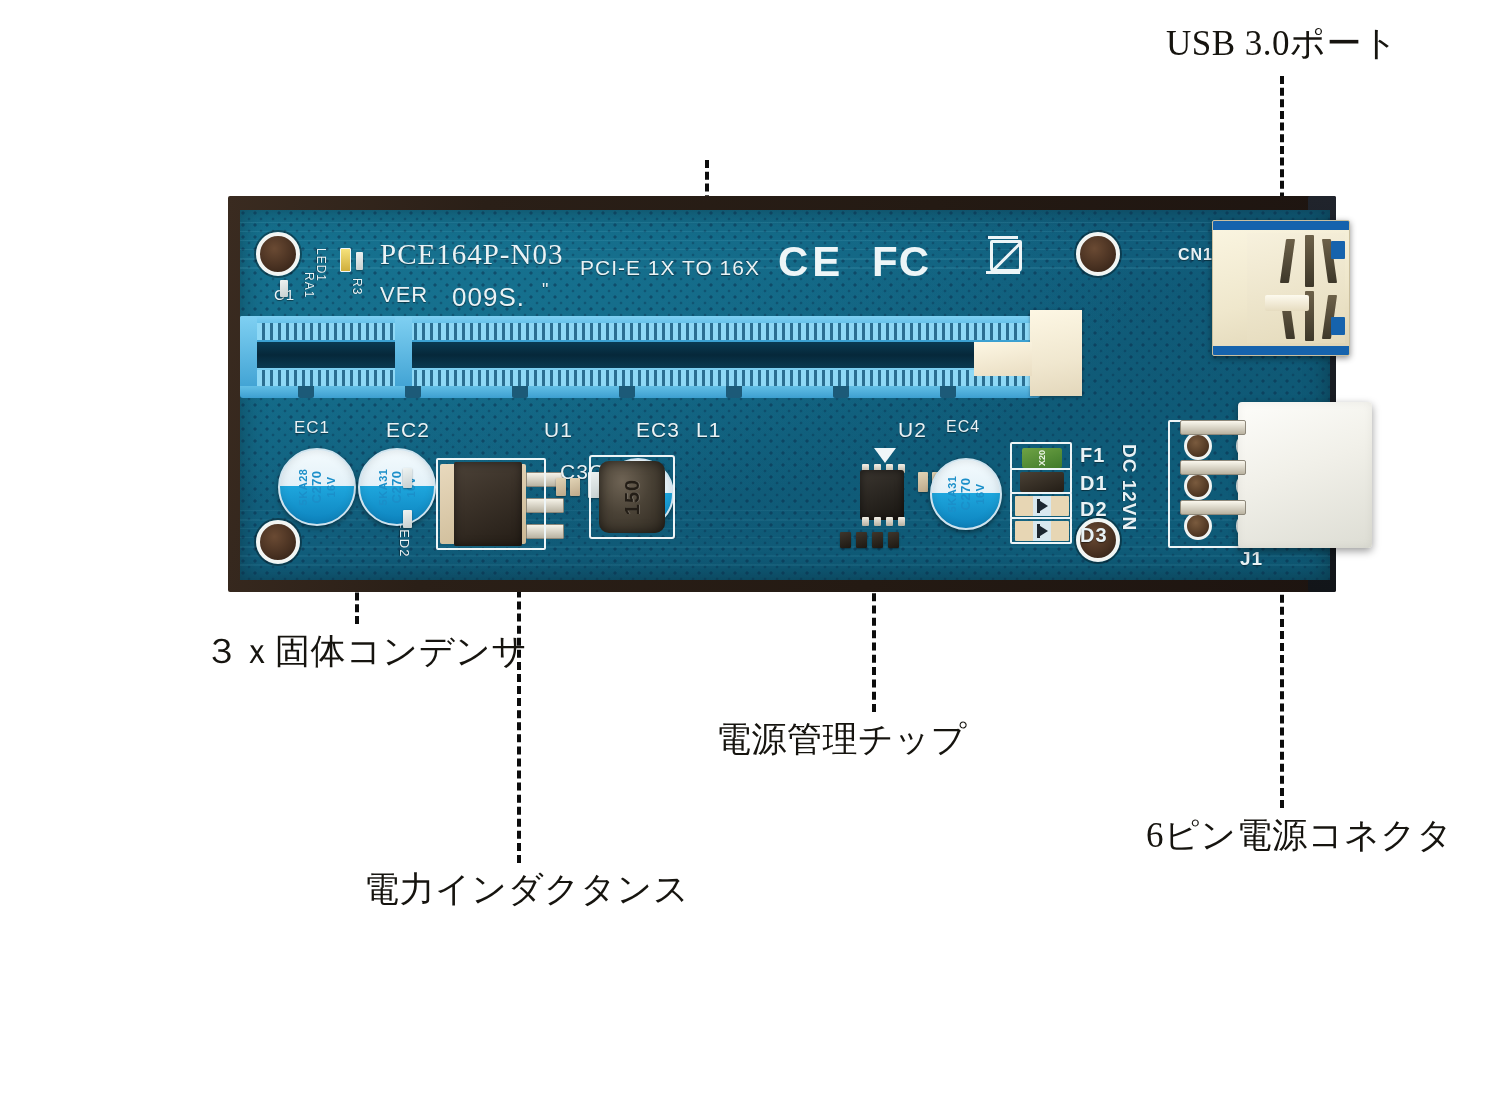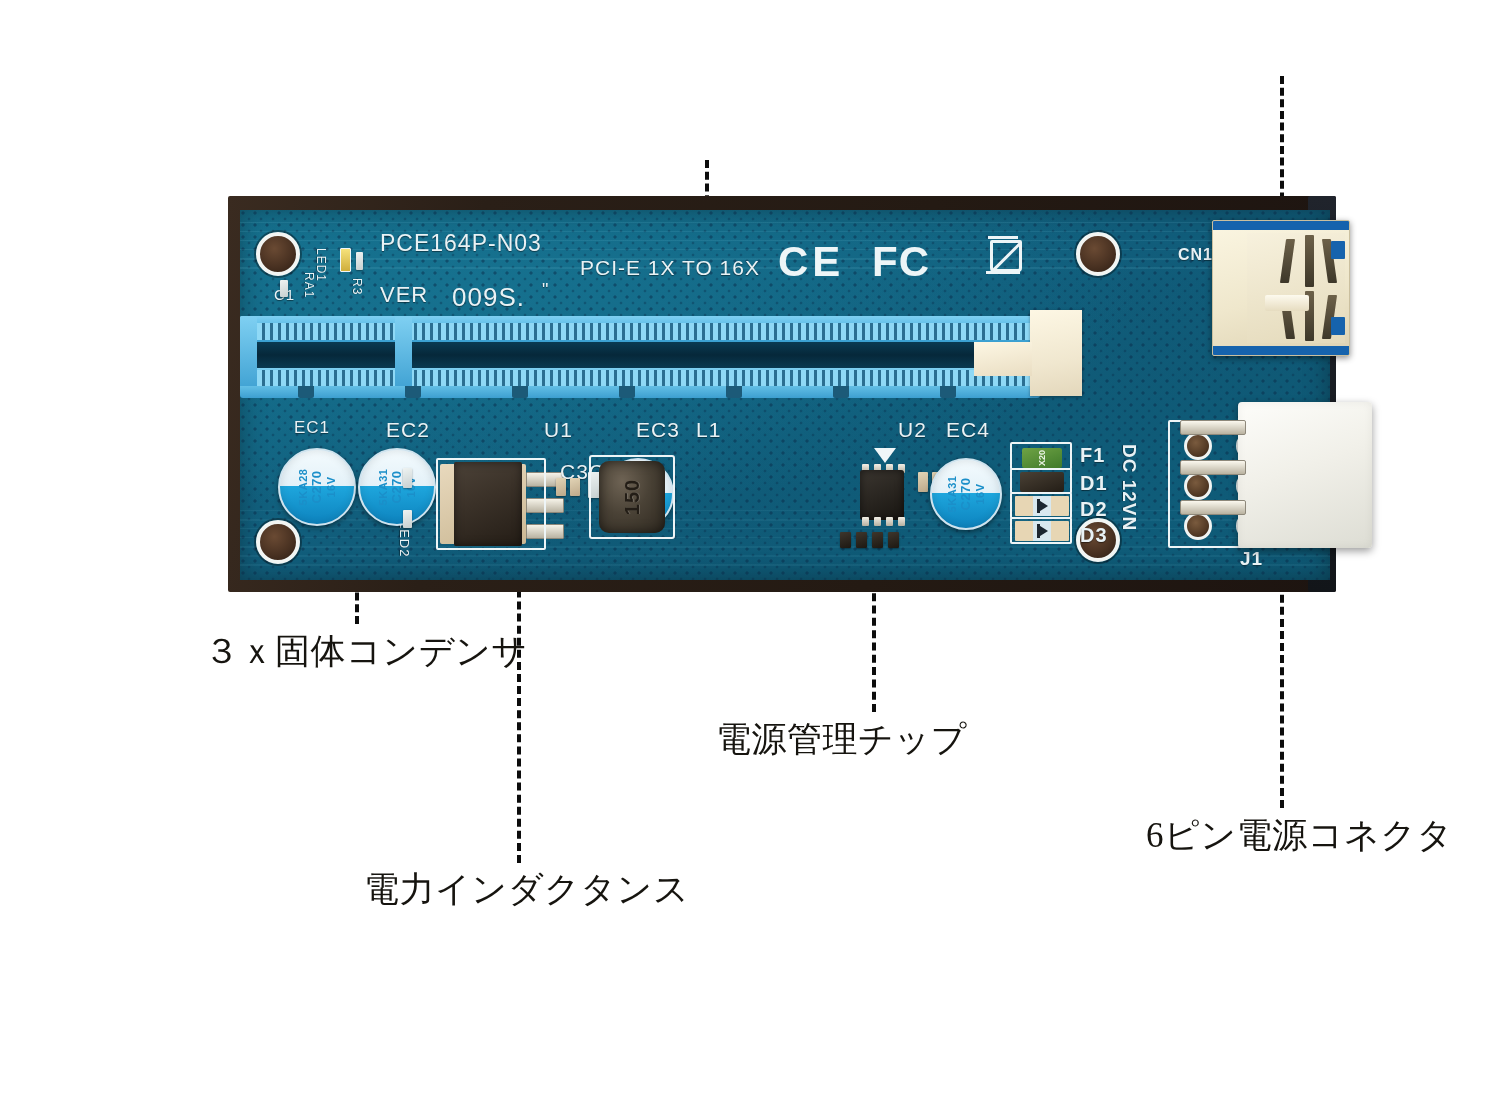--- a/index.html
+++ b/index.html
@@ -353,20 +353,21 @@
     position:absolute;width:9px;height:22px;
     background:linear-gradient(180deg,#f6e27a,#cfae3c);
     border:1px solid #f0f6f8;border-radius:1px;
   }
 </style>
 </head>
 <body>
 
 <div class="stage">
 
+  <div class="callout" style="left:1166px;top:26px;">USB 3.0ポート</div>
 
 
   <div class="callout" style="left:204px;top:634px;">３ｘ固体コンデンサ</div>
 
   <div class="callout" style="left:364px;top:872px;">電力インダクタンス</div>
 
   <div class="callout" style="left:716px;top:722px;">電源管理チップ</div>
 
   <div class="callout" style="left:1146px;top:818px;">6ピン電源コネクタ</div>
 
@@ -386,21 +387,21 @@
 
   <div class="board-wrap">
 
     <div class="board-edge"></div>
     <div class="board-edge right-blk"></div>
 
     <div class="board">
       <div class="traces topband"></div>
       <div class="traces botband"></div>
 
-      <div class="silk" style="left:140px;top:20px;font-size:23px;">PCE164P-N03</div>
+      <div class="silk" style="left:140px;top:28px;font-size:29px;font-family:Liberation Serif, serif;">PCE164P-N03</div>
       <div class="silk" style="left:140px;top:72px;font-size:22px;">VER</div>
       <div class="silk" style="left:212px;top:72px;font-size:26px;">009S.</div>
       <div class="silk" style="left:302px;top:70px;font-size:18px;">"</div>
       <div class="silk" style="left:340px;top:46px;font-size:21px;">PCI-E  1X  TO  16X</div>
 
       <div class="silk" style="left:34px;top:76px;font-size:15px;">C1</div>
       <div class="silk rot" style="left:88px;top:38px;font-size:12px;transform:rotate(90deg);">LED1</div>
       <div class="silk rot" style="left:76px;top:62px;font-size:12px;transform:rotate(90deg);">RA1</div>
       <div class="silk rot" style="left:124px;top:68px;font-size:12px;transform:rotate(90deg);">R3</div>
 
@@ -473,21 +474,21 @@
         <div class="lead" style="left:90px;top:40px;"></div>
         <div class="lead" style="left:90px;top:66px;"></div>
         <div class="frame"></div>
       </div>
 
       <div class="silk" style="left:304px;top:208px;font-size:21px;">U1</div>
       <div class="silk" style="left:320px;top:250px;font-size:21px;">C3C4C5</div>
       <div class="silk" style="left:396px;top:208px;font-size:21px;">EC3</div>
       <div class="silk" style="left:456px;top:208px;font-size:21px;">L1</div>
       <div class="silk" style="left:658px;top:208px;font-size:21px;">U2</div>
-      <div class="silk" style="left:706px;top:208px;font-size:21px;">EC4</div>
+      <div class="silk" style="left:706px;top:208px;font-size:16px;">EC4</div>
 
       <div class="smd" style="left:316px;top:268px;width:10px;height:18px;"></div>
       <div class="smd" style="left:330px;top:268px;width:10px;height:18px;"></div>
       <div class="smd pale" style="left:348px;top:262px;width:13px;height:26px;"></div>
 
       <div class="cap" style="left:362px;top:248px;width:68px;height:68px;">
         <div class="captxt">
           <span>5KA28</span><br>
           <span class="mid">C270</span><br>
           <span>16V</span>

